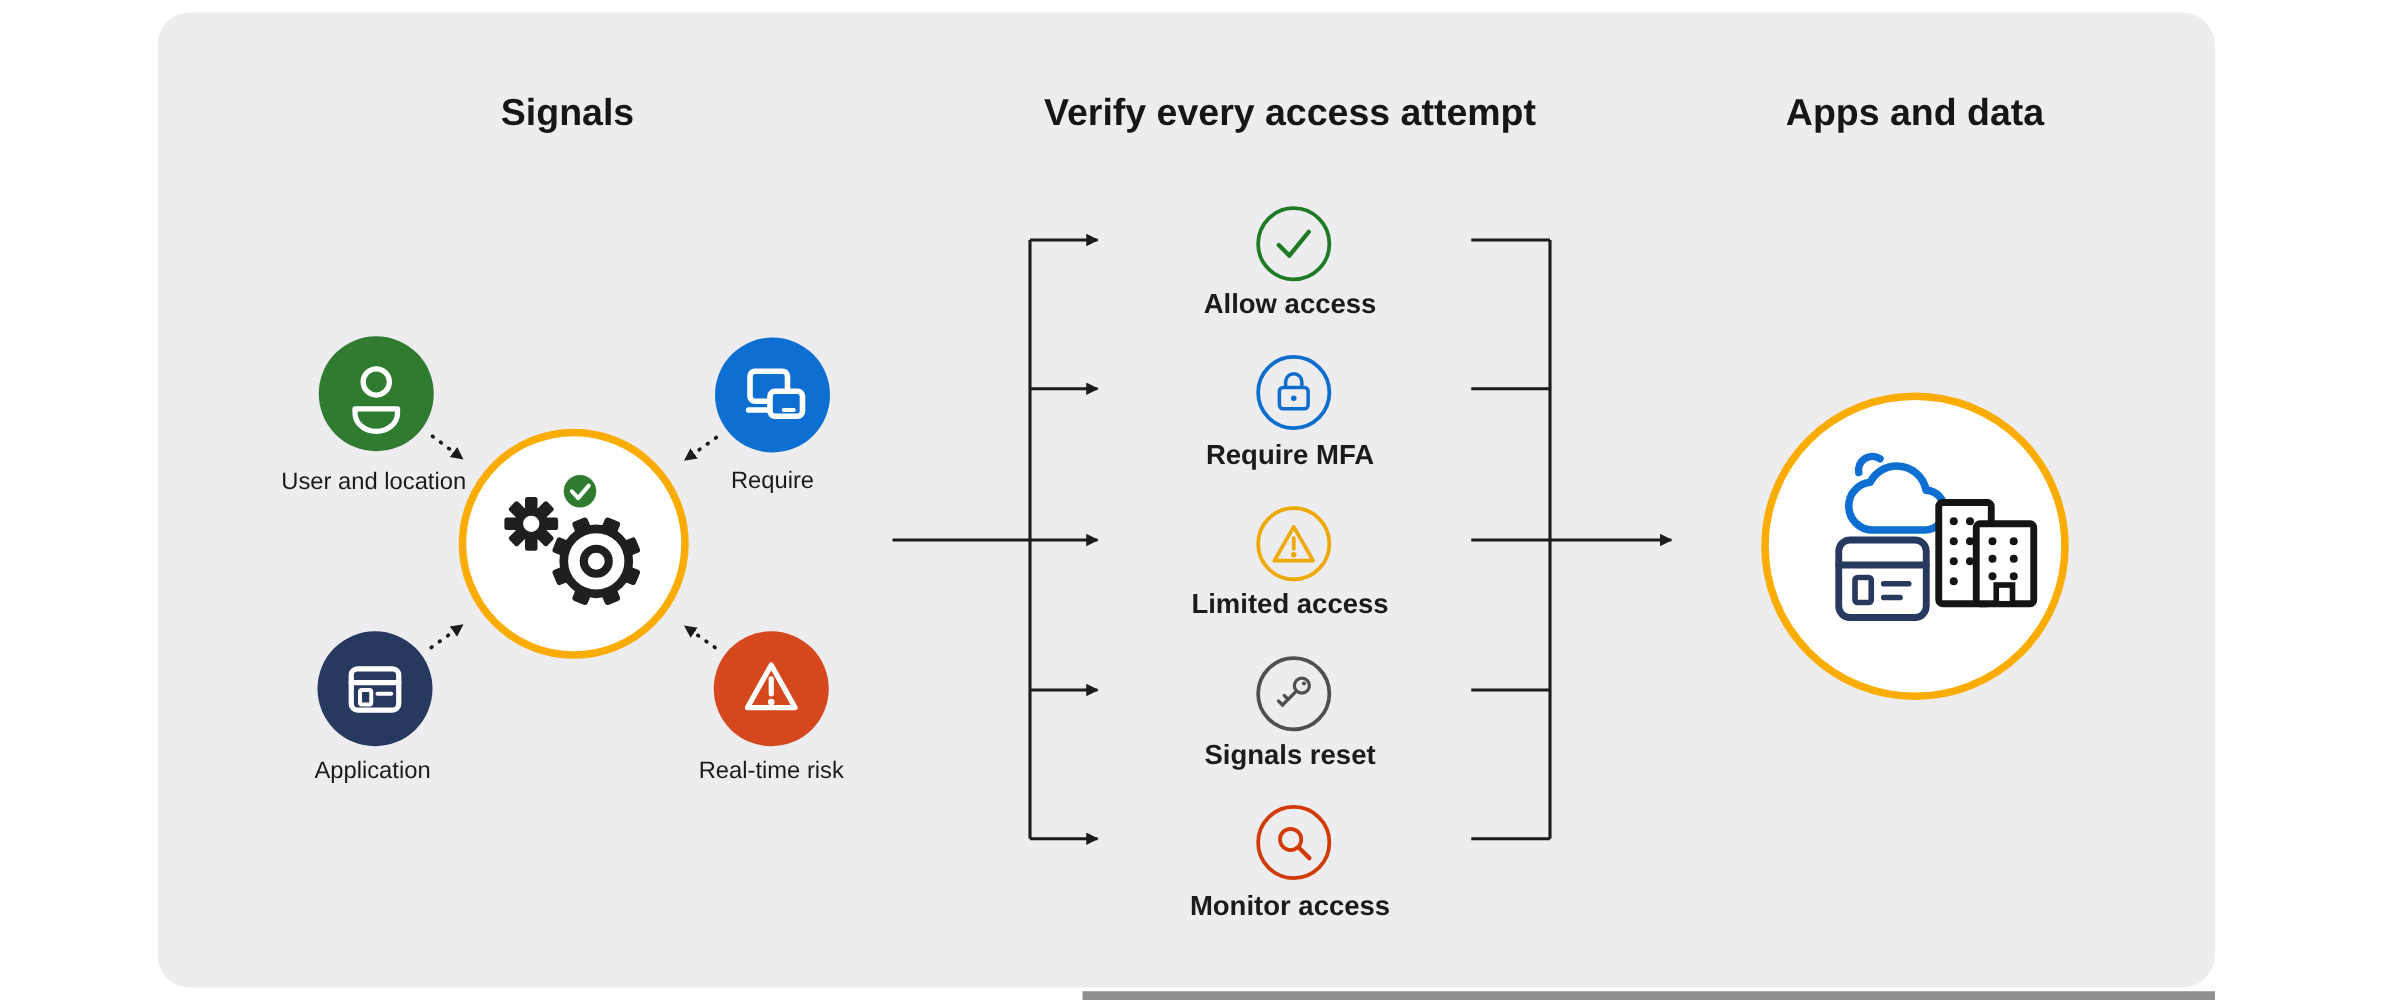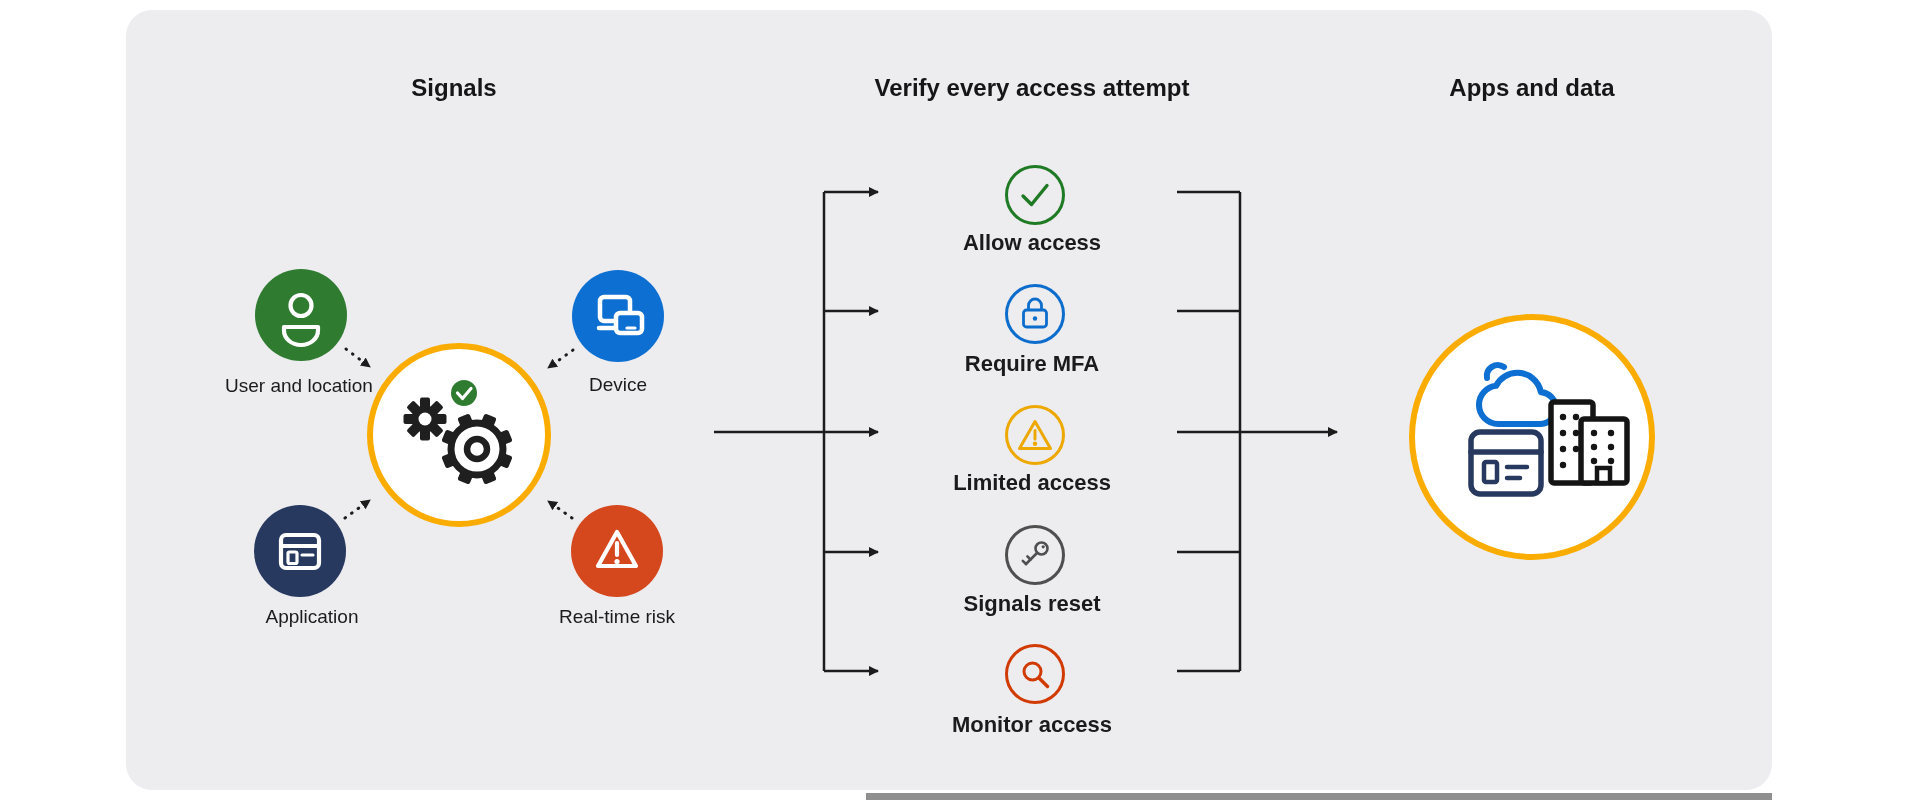--- a/index.html
+++ b/index.html
@@ -6,21 +6,21 @@
   #canvas{
     position:relative;width:1920px;height:800px;overflow:hidden;
     font-family:"Liberation Sans", sans-serif;background:#ffffff;
   }
   .card{
     position:absolute;left:126px;top:10px;width:1646px;height:780px;
     background:#EDECEF;border-radius:26px;
   }
   .heading{
     position:absolute;transform:translateX(-50%);
-    font-size:24px;font-weight:700;color:#161616;white-space:nowrap;
+    font-size:30px;font-weight:700;color:#161616;white-space:nowrap;
   }
   .circle{
     position:absolute;border-radius:50%;display:flex;align-items:center;justify-content:center;
   }
   .node-circle{width:92px;height:92px;}
   .hub-circle{
     left:367px;top:343px;width:172px;height:172px;background:#ffffff;
     border:6px solid #FAAD00;
   }
   .apps-circle{
@@ -99,33 +99,33 @@
   <div class="circle node-circle" style="left:572px;top:270px;background:#0E6FD3;">
     <svg width="92" height="92" viewBox="0 0 92 92">
       <g stroke="#ffffff" fill="none" stroke-linejoin="round" stroke-linecap="round">
         <rect x="28" y="27" width="30" height="24" rx="4" stroke-width="4.5"></rect>
         <path d="M27 58 H45" stroke-width="4.5"></path>
         <rect x="44" y="43" width="26" height="20" rx="4" stroke-width="4.5" fill="#0E6FD3"></rect>
         <path d="M55 58 H63" stroke-width="3.2"></path>
       </g>
     </svg>
   </div>
-  <div class="node-label" style="left:618px;top:374px;">Device</div>
+  <div class="node-label" style="left:618px;top:374px;">Require</div>
 
   <div class="circle node-circle" style="left:254px;top:505px;background:#27395F;">
     <svg width="92" height="92" viewBox="0 0 92 92">
       <g stroke="#ffffff" fill="none" stroke-linejoin="round" stroke-linecap="round">
         <rect x="27" y="30" width="38" height="33" rx="5" stroke-width="4.2"></rect>
         <path d="M27 41 H65" stroke-width="4.2"></path>
         <rect x="34" y="47" width="9" height="11.5" rx="1.5" stroke-width="3.2"></rect>
         <path d="M48 50 H59" stroke-width="3.2"></path>
       </g>
     </svg>
   </div>
-  <div class="node-label" style="left:298px;top:606px;margin-left:14px;">Application</div>
+  <div class="node-label" style="left:298px;top:606px;">Application</div>
 
   <div class="circle node-circle" style="left:571px;top:505px;background:#D5481E;">
     <svg width="92" height="92" viewBox="0 0 92 92">
       <g stroke="#ffffff" fill="none" stroke-linejoin="round" stroke-linecap="round">
         <path d="M46 27 L65 61 H27 Z" stroke-width="4.2"></path>
         <path d="M46 38 V50" stroke-width="4.2"></path>
       </g>
       <circle cx="46" cy="56.5" r="2.6" fill="#ffffff"></circle>
     </svg>
   </div>

